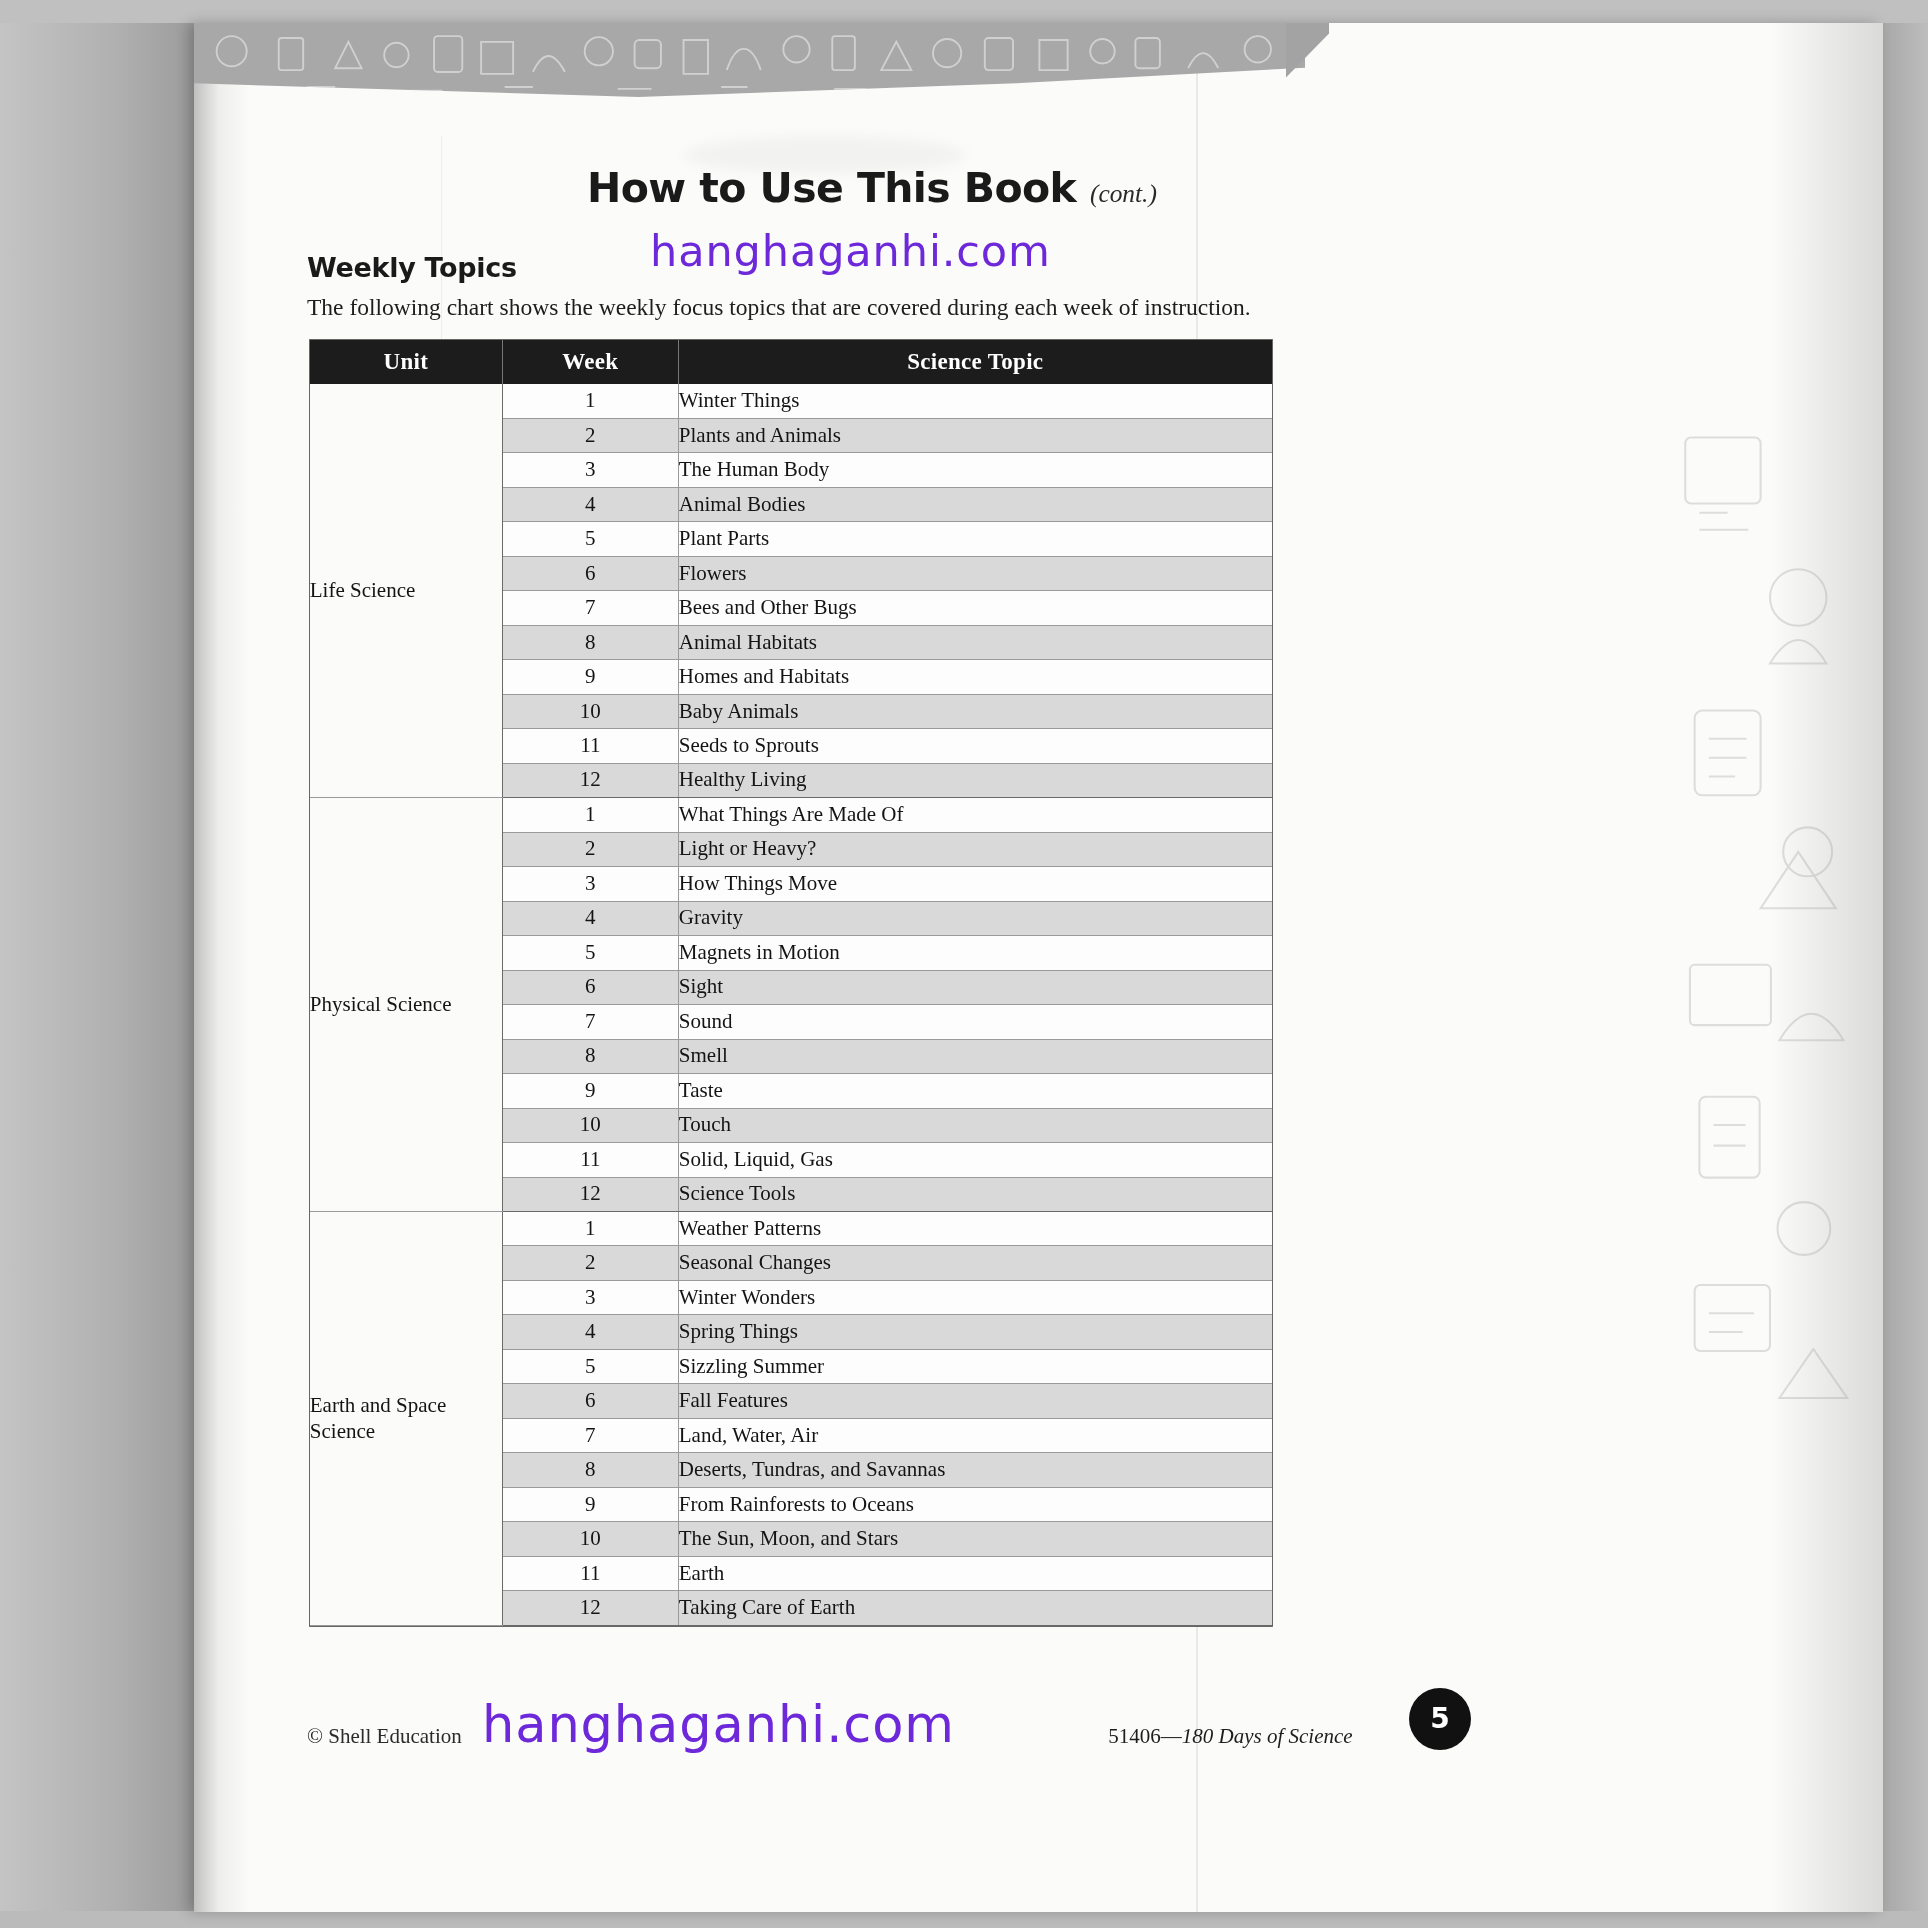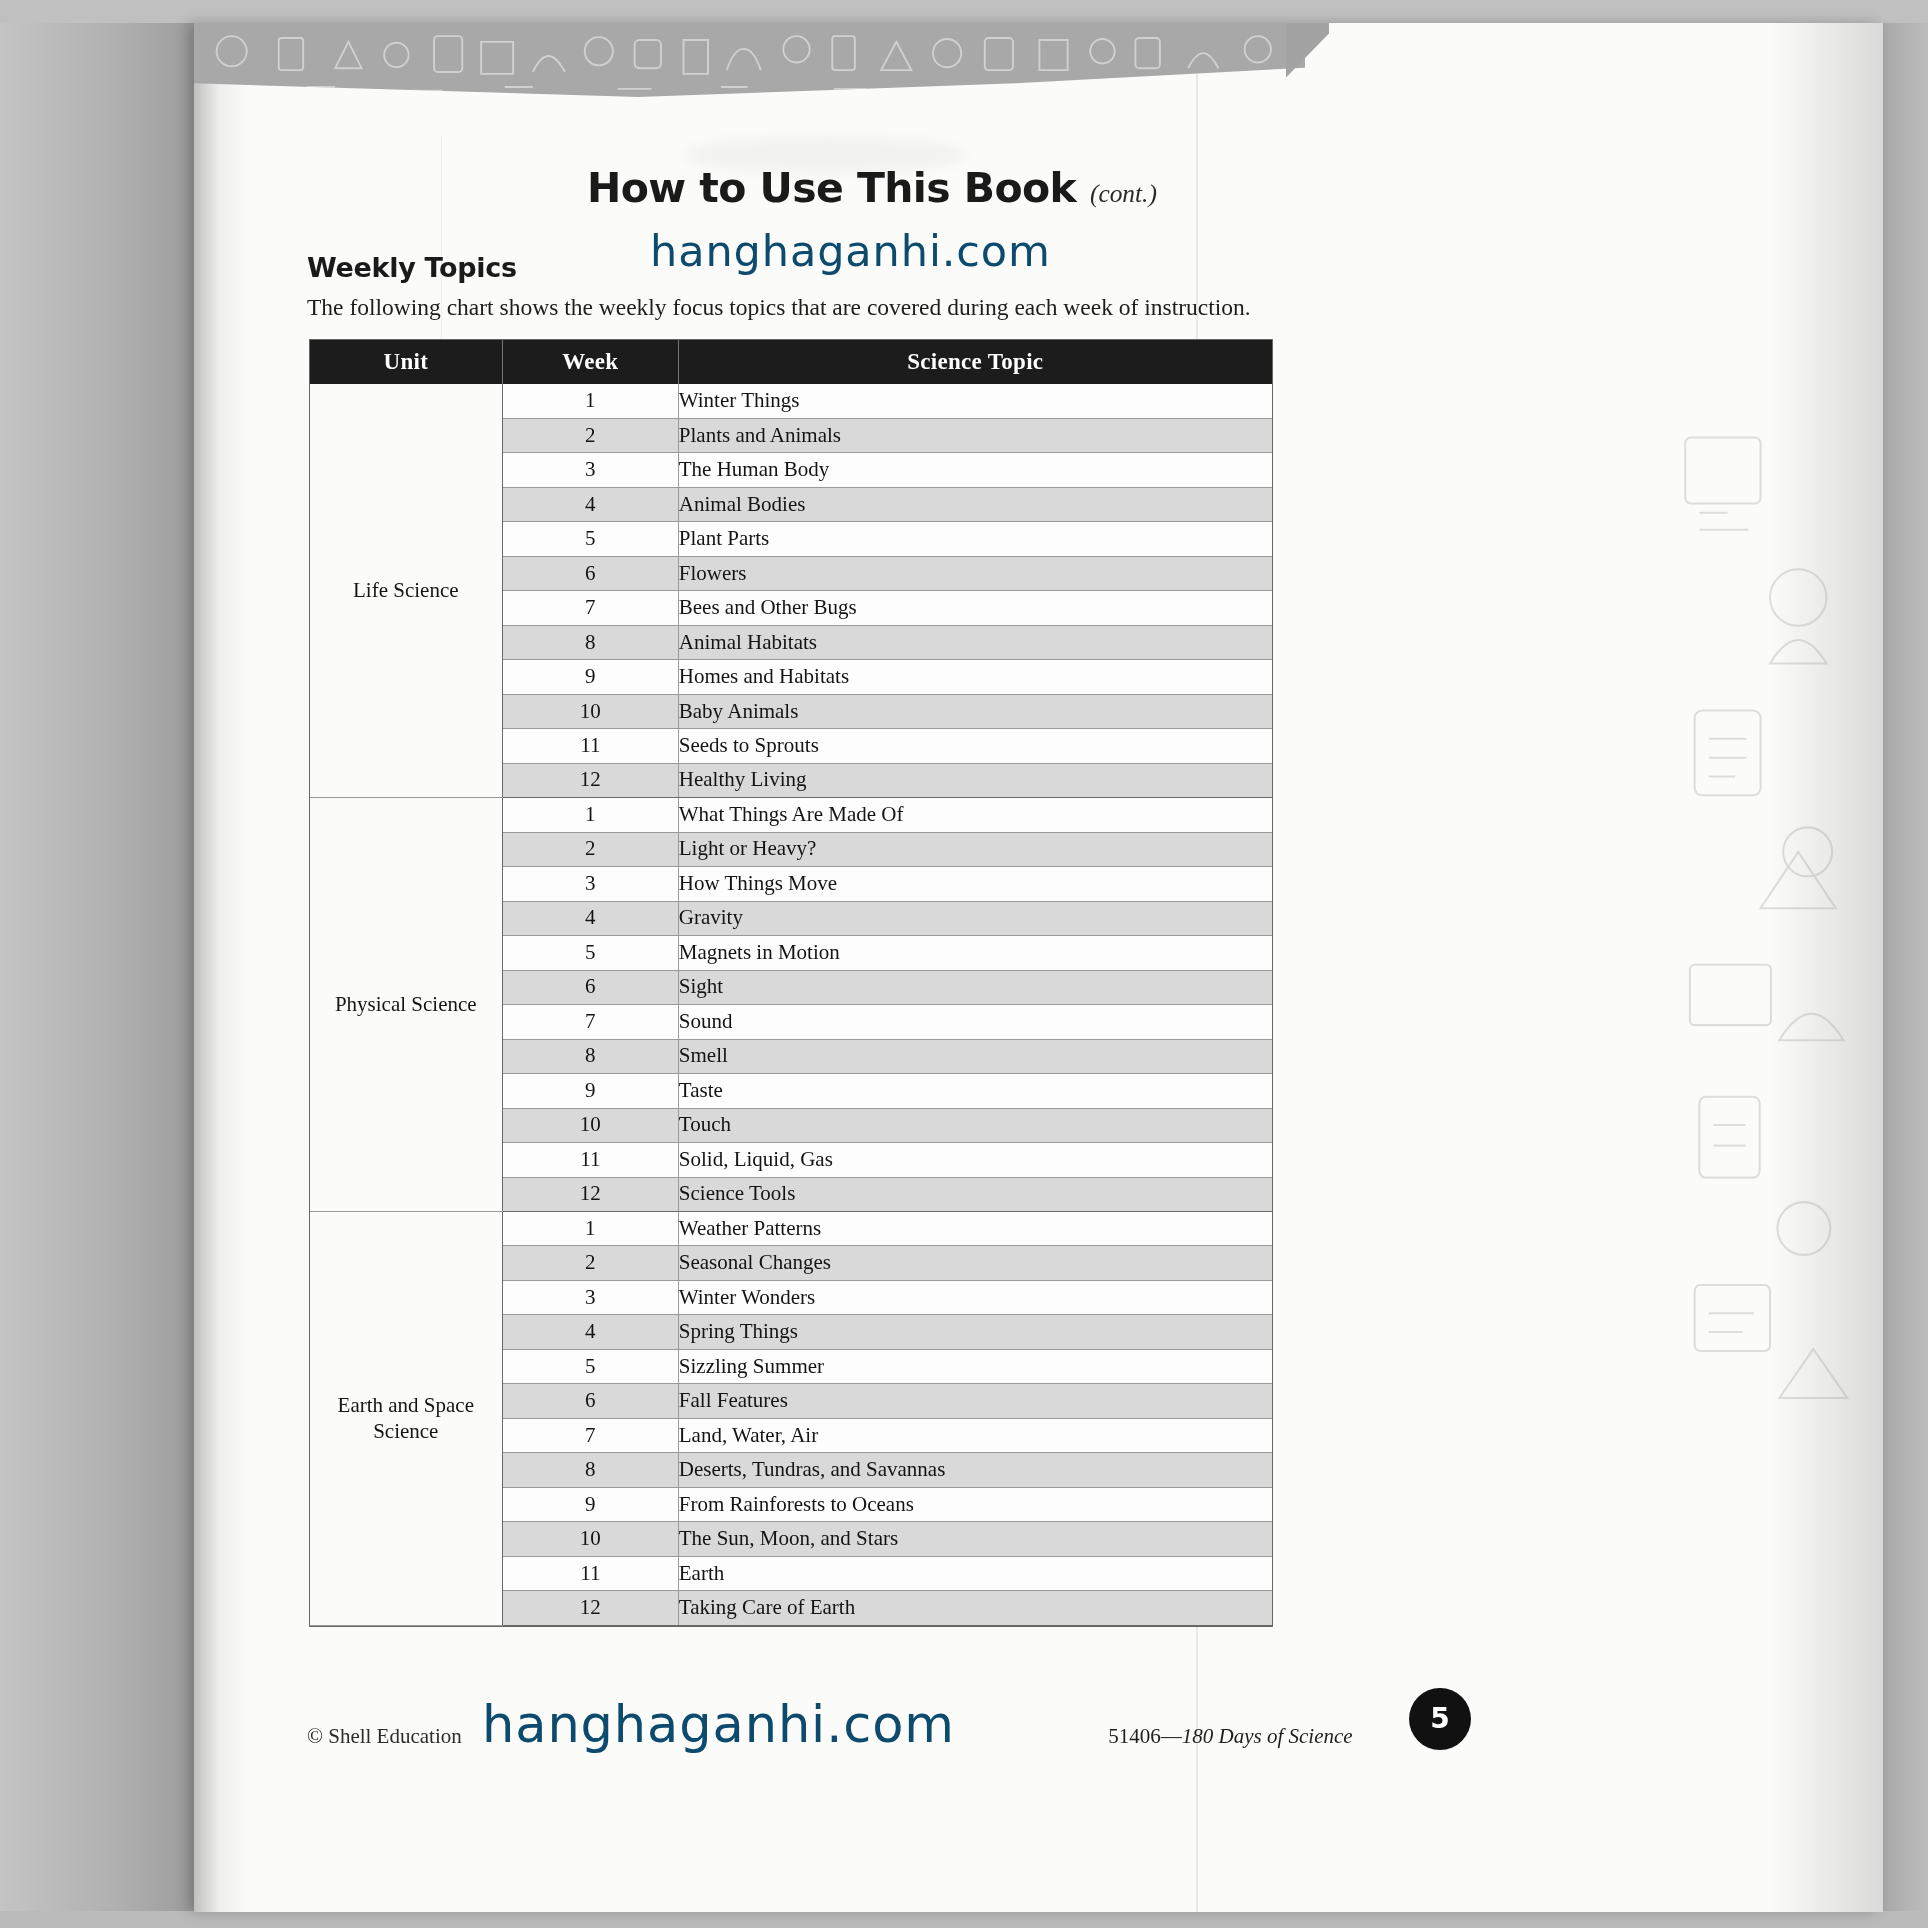--- a/index.html
+++ b/index.html
@@ -187,21 +187,21 @@
 
   table.topics td {
     font-family: "Liberation Serif", serif;
     font-size: 21px;
     color: #141414;
     border-bottom: 0.9px solid #9a9a9a;
     padding: 3.8px 0 4.7px 0;
     height: 21.7px;
   }
   td.unit-cell {
-    text-align: center;
+    text-align: left;
     vertical-align: middle;
     border-right: 0.9px solid #6a6a6a;
     border-bottom: 0.9px solid #6a6a6a;
     font-size: 21.7px;
     line-height: 1.25;
     background: #fbfbfa;
   }
   td.week-cell {
     text-align: center;
     border-right: 0.9px solid #9a9a9a;
@@ -254,21 +254,21 @@
     font-size: 28px;
     display: flex;
     align-items: center;
     justify-content: center;
   }
 
   
   .watermark {
     position: absolute;
     font-family: "DejaVu Sans", sans-serif;
-    color: #0c4a6e;
+    color: #6d28d9;
     letter-spacing: 0.9px;
     white-space: nowrap;
     pointer-events: none;
     text-align: center;
   }
   .watermark.top {
     left: 650px;
     top: 226px;
     font-size: 43px;
   }

